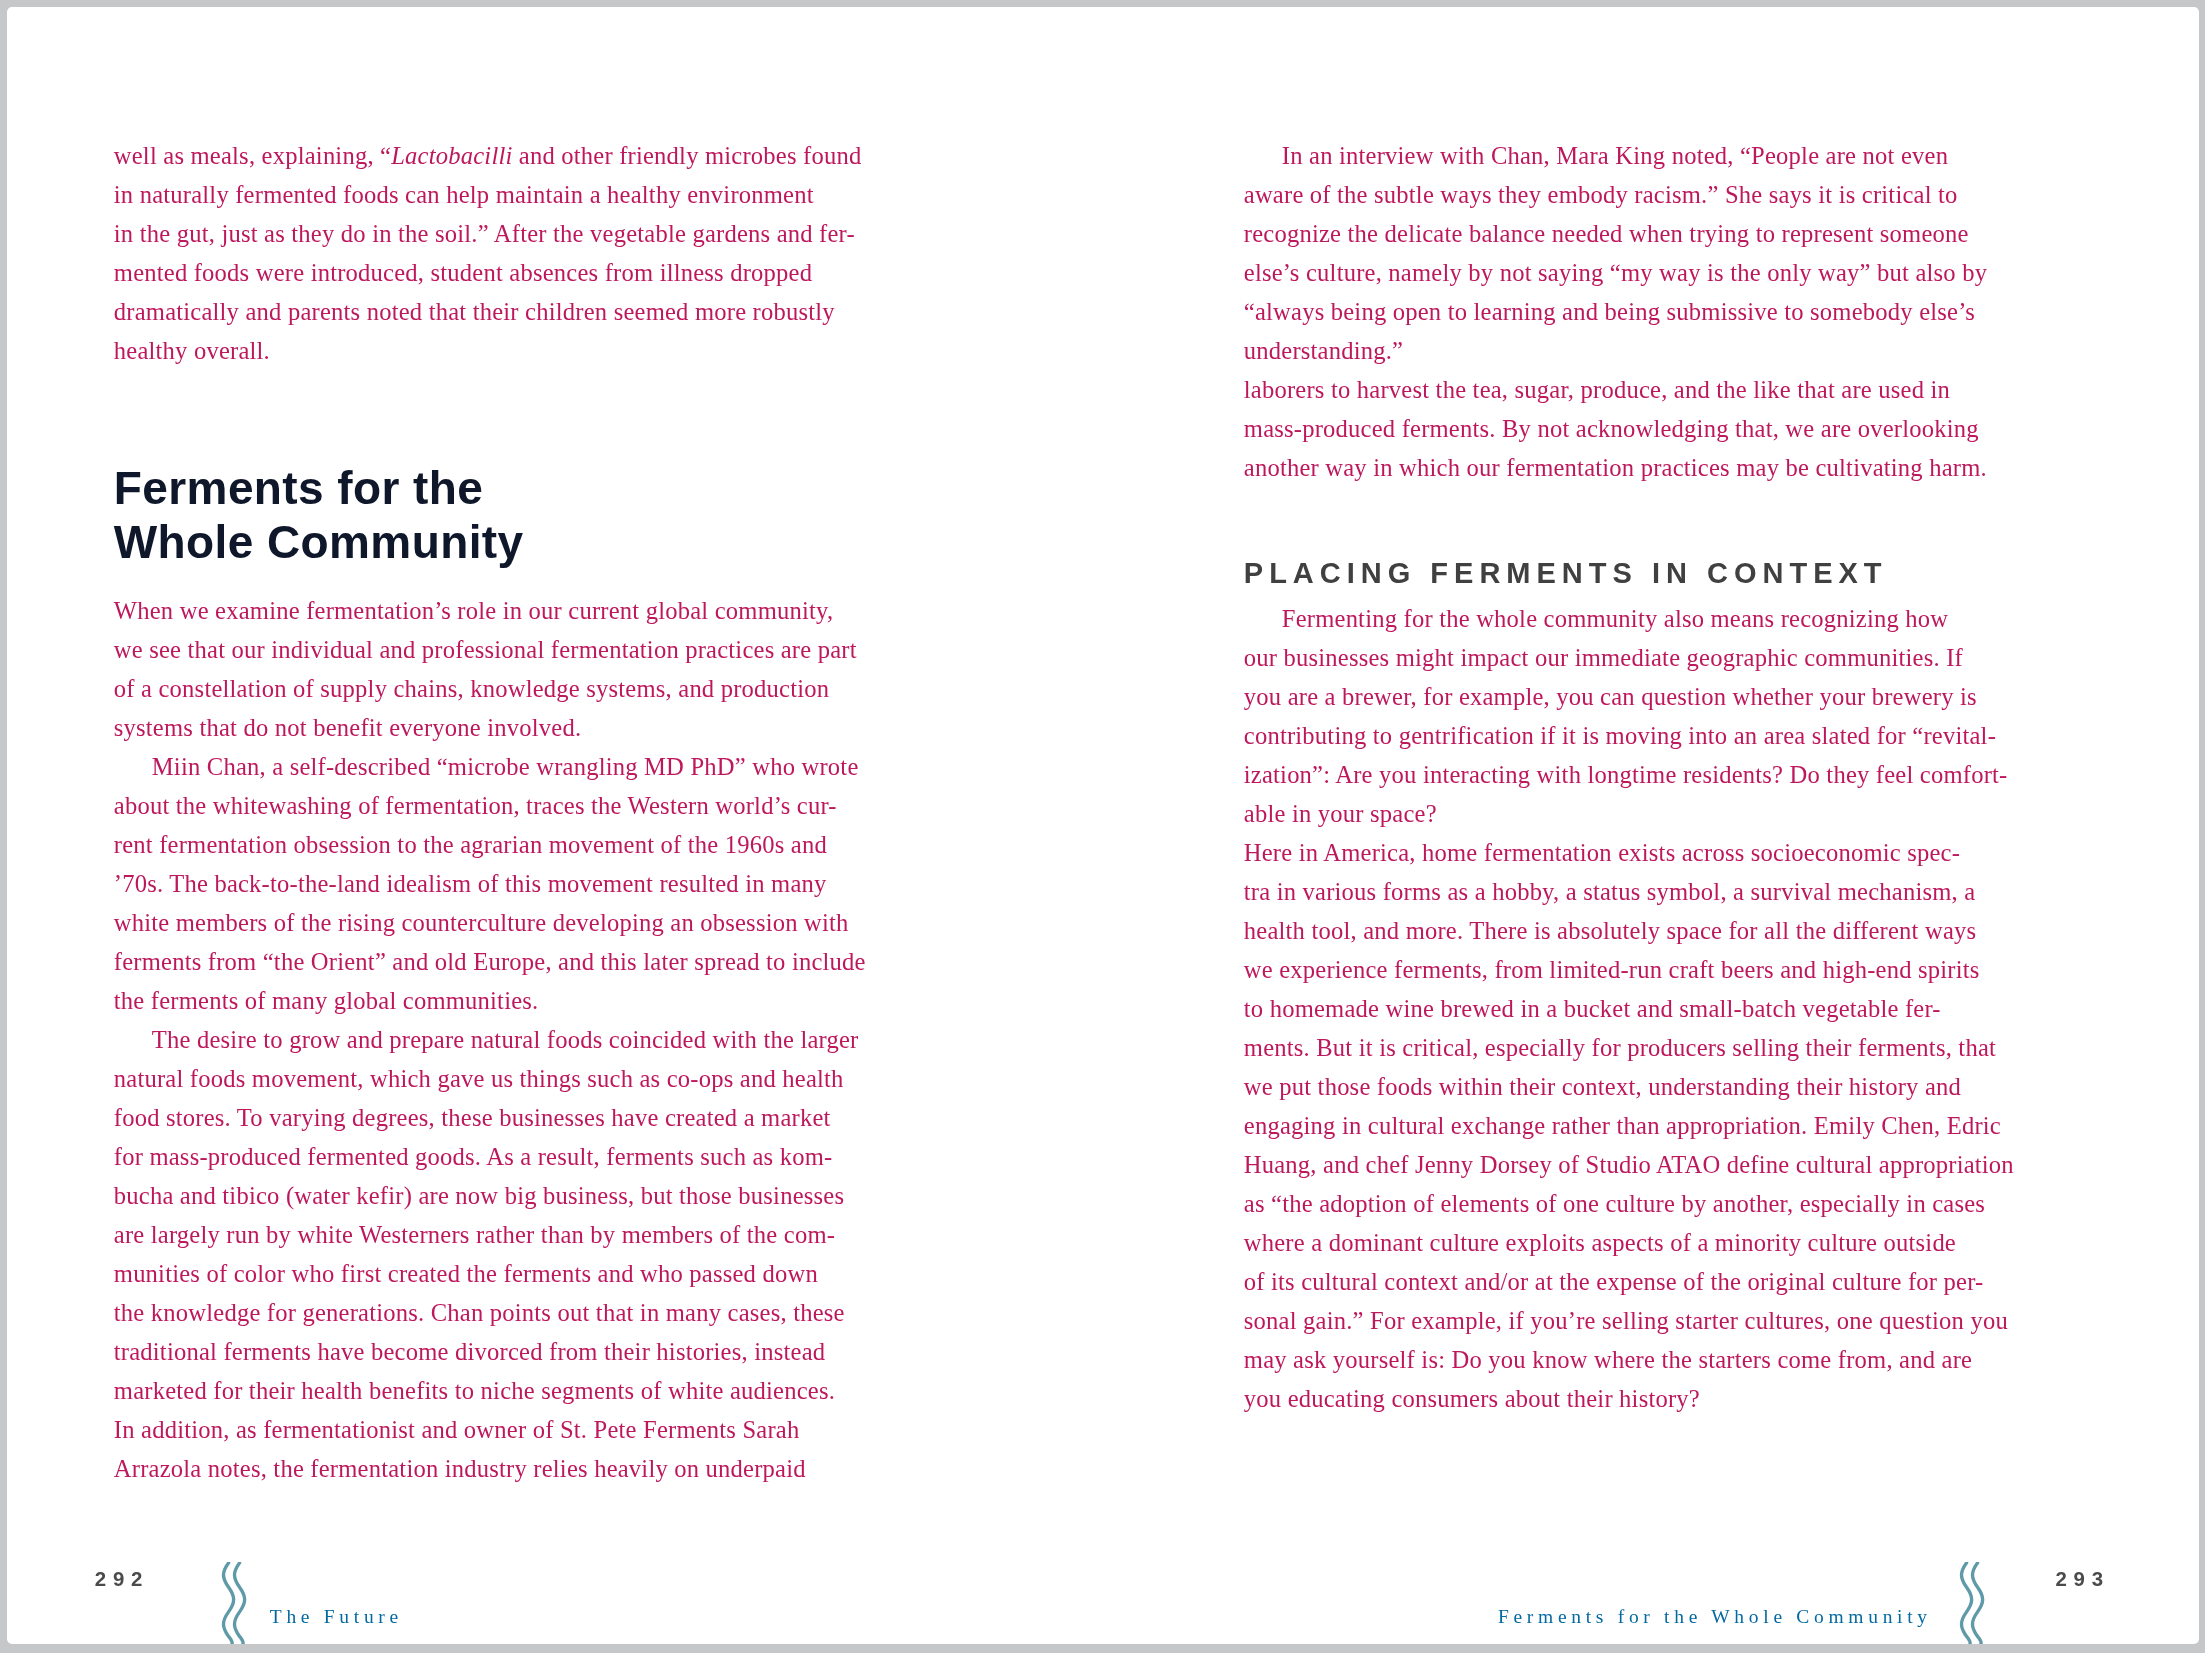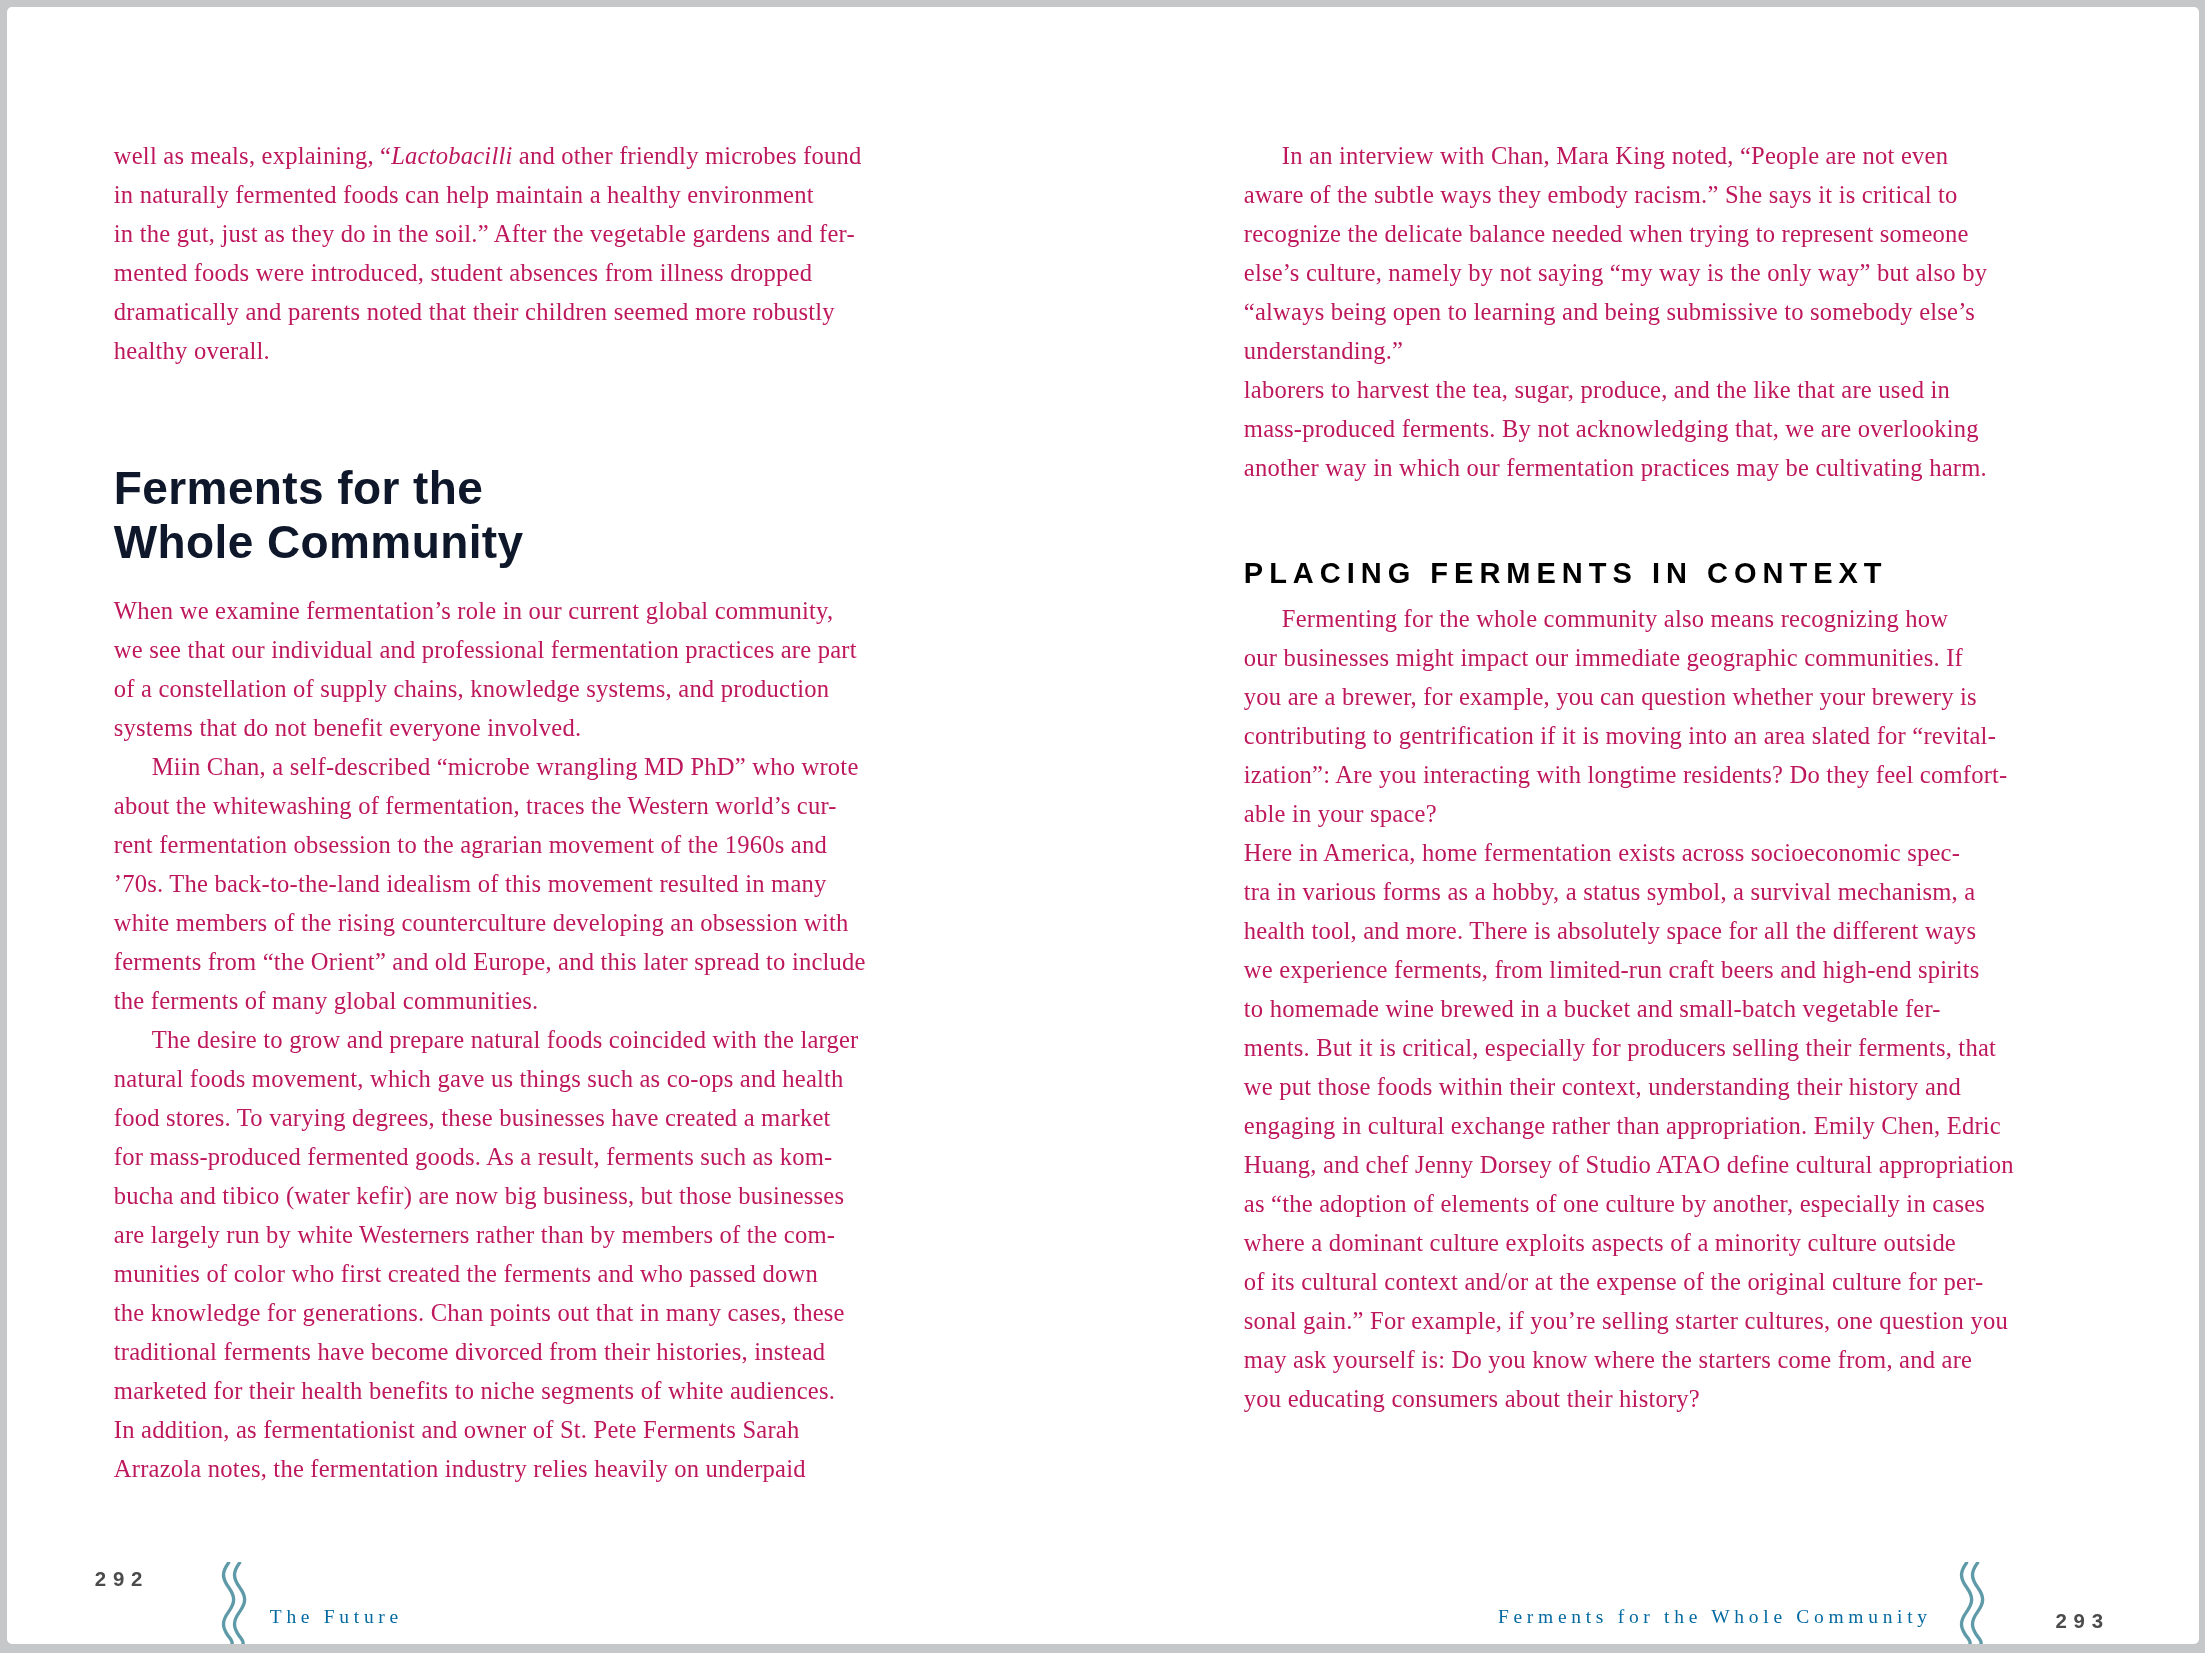--- a/index.html
+++ b/index.html
@@ -38,32 +38,32 @@
     color: #0f172a;
     margin: 91px 0 22px 0;
     white-space: pre-line;
   }
   .section-heading {
     font-family: "Liberation Sans", "DejaVu Sans", sans-serif;
     font-weight: 700;
     font-size: 29px;
     line-height: 37px;
     letter-spacing: 6px;
-    color: #000000;
+    color: #404040;
     margin: 68px 0 6.8px 0;
     white-space: nowrap;
   }
   .footer-item {
     position: absolute;
     font-family: "Liberation Sans", "DejaVu Sans", sans-serif;
     white-space: nowrap;
   }
   .pagenum { font-size: 20.4px; letter-spacing: 6.8px; color: #4b4b4b; top: 1561px; font-weight: bold; }
   .pagenum-left  { left: 88px; }
-  .pagenum-right { right: 89px; margin-top: 42px; }
+  .pagenum-right { right: 89px; }
   .running-title { font-size: 19.5px; letter-spacing: 4.7px; color: #0369a1; top: 1599px; font-family: Liberation Serif, serif; }
   .running-left  { left: 263px; }
   .running-right { right: 267px; }
   .wave { position: absolute; top: 1555px; width: 29px; height: 82px; }
   .wave-left  { left: 213px; }
   .wave-right { left: 1951px; }
 </style>
 </head>
 <body>
 

